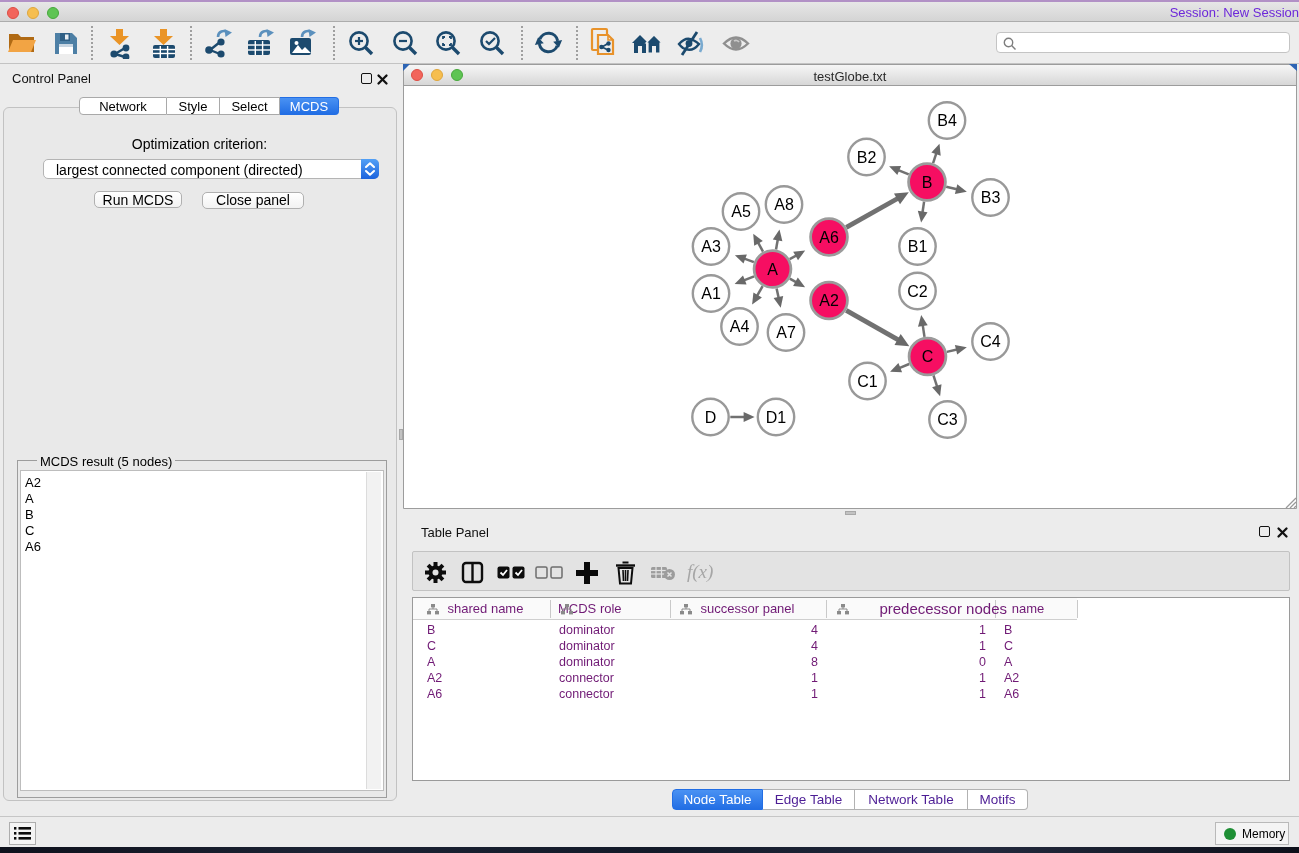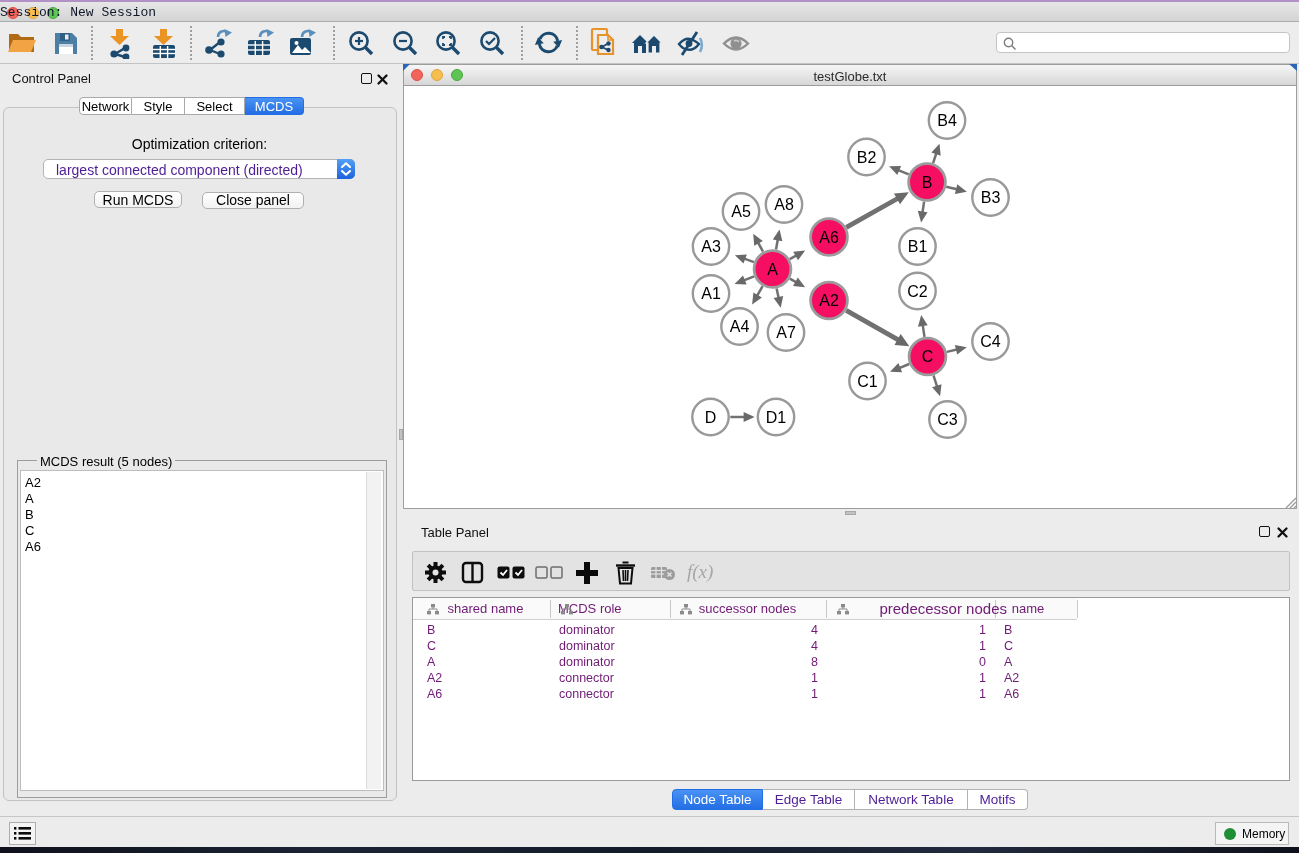--- a/index.html
+++ b/index.html
@@ -3,39 +3,39 @@
 <meta charset="utf-8">
 <style>
   * { margin:0; padding:0; box-sizing:border-box; }
   html,body { width:1299px; height:853px; overflow:hidden; }
   body { font-family:"Liberation Sans", sans-serif; background:#ececec; position:relative; }
   .abs { position:absolute; }
   .titlebar { left:0; top:0; width:1299px; height:22px;
     background:linear-gradient(#e9e9e9,#d4d4d4); border-bottom:1px solid #acacac; }
   .topline { left:0; top:0; width:1299px; height:2px; background:#b291c6; }
   .tl { width:12px; height:12px; border-radius:50%; top:7px; }
-  .title-text { top:5px; width:100%; text-align:left; font-size:13px; color:#0f172a;font-family:Liberation Mono, monospace; }
+  .title-text { top:5px; width:100%; text-align:right; font-size:13px; color:#6d28d9; }
   .toolbar { left:0; top:22px; width:1299px; height:42px; background:#ededed; border-bottom:1px solid #c3c3c3; }
   .sep { top:26px; height:34px; width:0; border-left:2px dotted #9f9f9f; }
   .searchbox { left:996px; top:32px; width:294px; height:21px; background:#fff;
      border:1px solid #c4c4c4; border-radius:4px; }
   
   .cp-head-text { left:12px; top:71px; font-size:13px; color:#111; }
   .winbtn-sq { width:11px; height:11px; border:1.6px solid #111; border-radius:2px; }
   .cp-panel { left:3px; top:107px; width:394px; height:694px; background:#e9e9e9;
      border:1px solid #c2c2c2; border-radius:6px; }
   .tabs { display:flex; height:18px; font-size:13px; }
   .tabs .t { background:#fff; border:1px solid #a9a9a9; border-left:none; color:#000;
      display:flex; align-items:center; justify-content:center; }
   .tabs .t:first-child { border-left:1px solid #a9a9a9; border-radius:4px 0 0 4px; }
   .tabs .t:last-child { border-radius:0 4px 4px 0; }
   .tabs .sel { background:linear-gradient(#4a92f3,#226ee4); border-color:#226ee4; color:#fff;text-align:center; }
   .opt-label { left:0px; top:136px; width:399px; text-align:center; font-size:14px; color:#000; }
-  .dropdown { left:43px; top:159px; width:312px; height:20px; background:#fff; border:1px solid #b4b4b4;
-     border-radius:5px; font-size:14px; color:#4c1d95; }
+  .dropdown { left:43px; top:159px; width:336px; height:20px; background:#fff; border:1px solid #b4b4b4;
+     border-radius:5px; font-size:14px; color:#000000; }
   .dd-step { position:absolute; right:-1px; top:-1px; width:18px; height:20px; border-radius:0 5px 5px 0;
      background:linear-gradient(#52a0f6,#1c63dd); }
   .btn { background:linear-gradient(#ffffff,#f2f2f2); border:1px solid #b0b0b0; border-radius:5px;
      font-size:14px; color:#000; display:flex; align-items:center; justify-content:center; }
   .groupbox { left:17px; top:460px; width:370px; height:338px; border:1px solid #9d9d9d; }
   .grouplabel { left:22px; top:454px; background:#e9e9e9; padding:0 3px; font-size:13px; color:#000;margin-left:15px; }
   .mcds-list { left:20px; top:470px; width:364px; height:321px; background:#fff; border:1px solid #bdbdbd;
      font-size:13px; color:#000; }
   .mcds-list .sb { position:absolute; right:2px; top:1px; width:15px; height:317px; background:#f2f2f2;
      border-left:1px solid #dcdcdc; }
@@ -215,21 +215,21 @@
 <div class="abs cp-head-text">Control Panel</div>
 <div class="abs winbtn-sq" style="left:361px;top:73px;"></div>
 <svg class="abs" style="left:376px;top:72.5px" width="13" height="13">
  <g stroke="#111" stroke-width="2.3" stroke-linecap="round">
       <line x1="2.5" y1="2.5" x2="10.5" y2="10.5"></line>
       <line x1="10.5" y1="2.5" x2="2.5" y2="10.5"></line>
     </g>
 </svg>
 <div class="abs cp-panel"></div>
 <div class="abs tabs" style="left:79px;top:97px;">
- <div class="t" style="width:53px">Network</div>
+ <div class="t" style="width:88px">Network</div>
  <div class="t" style="width:53px">Style</div>
  <div class="t" style="width:60px">Select</div>
  <div class="t sel" style="width:59px">MCDS</div>
 </div>
 <div class="abs opt-label">Optimization criterion:</div>
 <div class="abs dropdown">
     <span style="position:absolute;left:12px;top:2px;">largest connected component (directed)</span>
  <div class="dd-step">
  <svg width="18" height="20" style="position:absolute;left:0;top:0">
   <path d="M5 8 L9 4.3 L13 8" stroke="#fff" stroke-width="2.1" fill="none" stroke-linecap="round" stroke-linejoin="round"></path>
@@ -425,21 +425,21 @@
 
 <div class="abs tp-table">
  <div class="th-row"></div>
  <div class="th-sep" style="left:137px"></div>
  <div class="th-sep" style="left:257px"></div>
  <div class="th-sep" style="left:413px"></div>
  <div class="th-sep" style="left:582px"></div>
  <div class="th-sep" style="left:664px"></div>
  <div class="td" style="left:8px;top:3px;width:129px;text-align:center;font-size:13px;">shared name</div>
  <div class="td" style="left:145px;top:3px;width:112px;text-align:left;font-size:13px;">MCDS role</div>
- <div class="td" style="left:262px;top:3px;width:145px;text-align:center;font-size:13px;">successor nodes</div>
+ <div class="td" style="left:262px;top:3px;width:145px;text-align:center;font-size:13px;">successor panel</div>
  <div class="td" style="left:436px;top:3px;width:158px;text-align:right;font-size:15px;">predecessor nodes</div>
  <div class="td" style="left:574px;top:3px;width:82px;text-align:center;font-size:13px;">name</div>
  <svg class="abs" style="left:14px;top:6px" width="12" height="11">
       <g fill="#8a8a8a">
         <rect x="4" y="0" width="4" height="3.4"></rect>
         <rect x="0" y="7" width="4" height="3.4"></rect>
         <rect x="8" y="7" width="4" height="3.4"></rect>
       </g>
       <path d="M6 3 v2 M2 7 V5 h8 v2" stroke="#8a8a8a" fill="none" stroke-width="1"></path>
     </svg>

